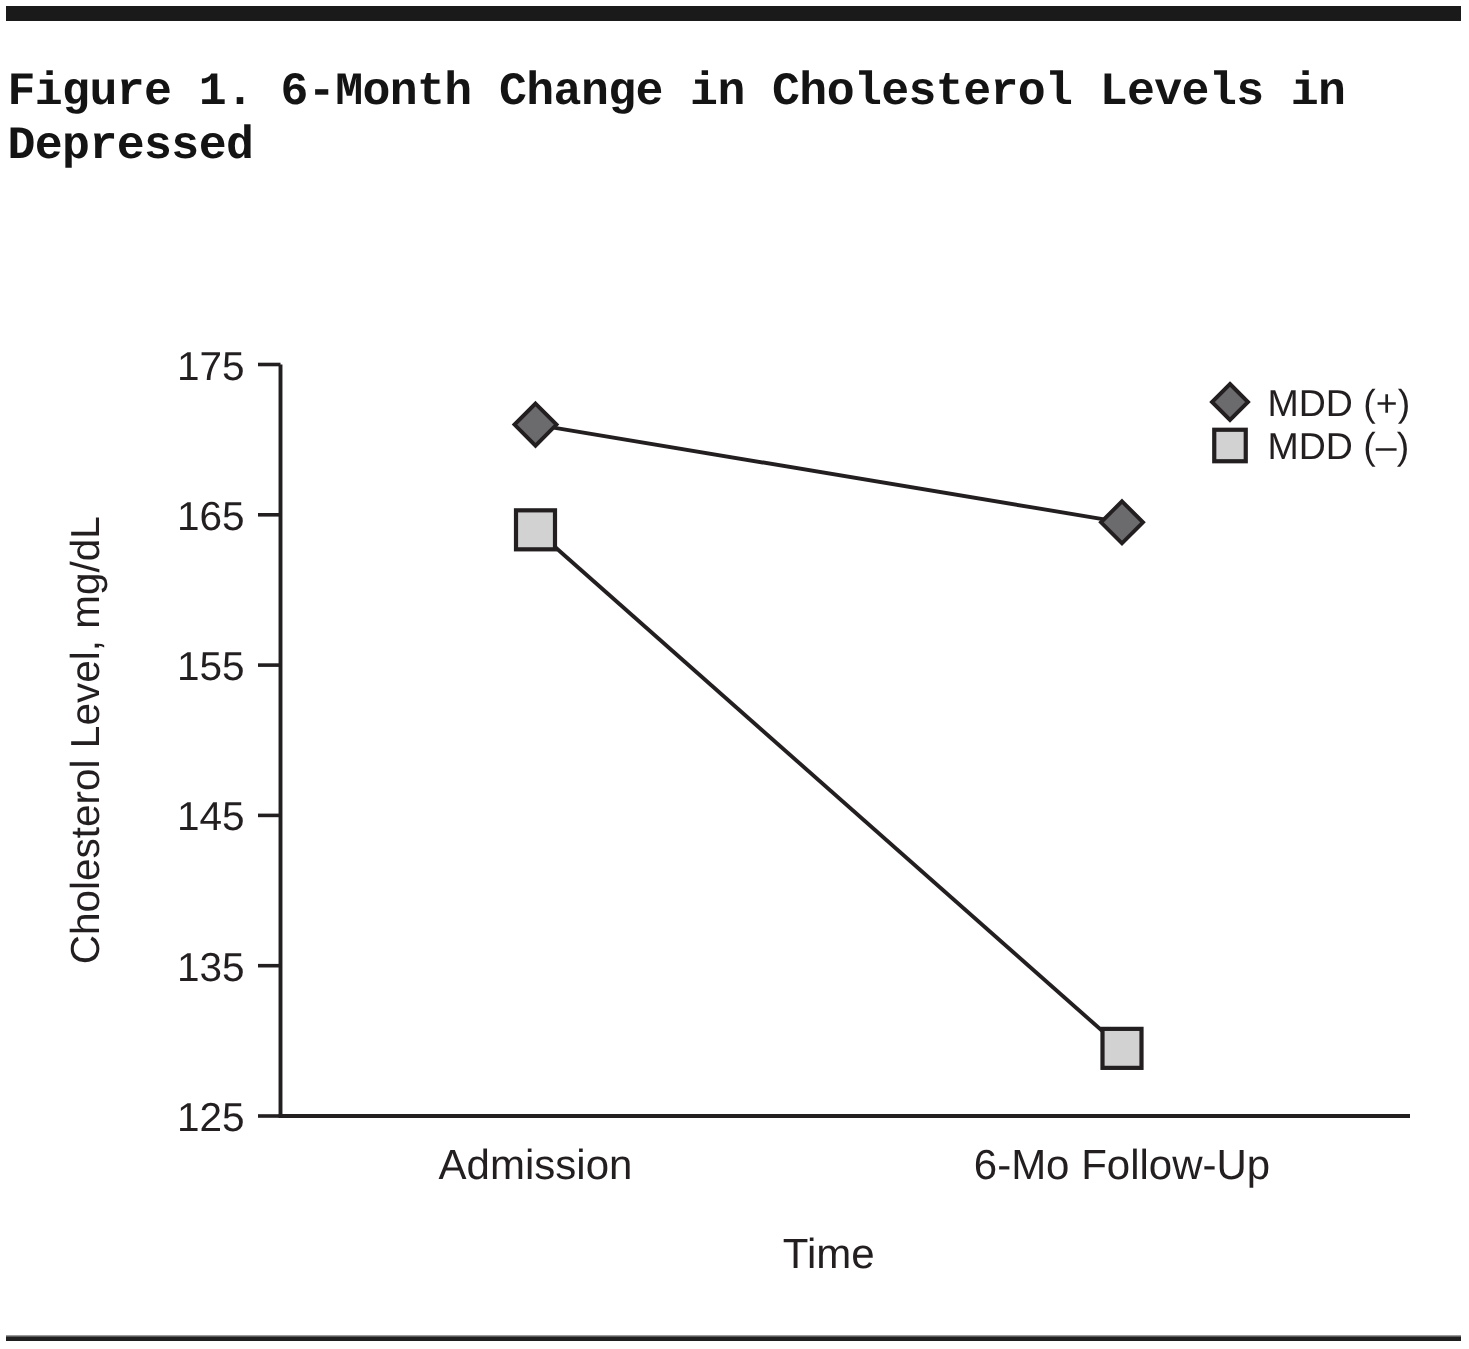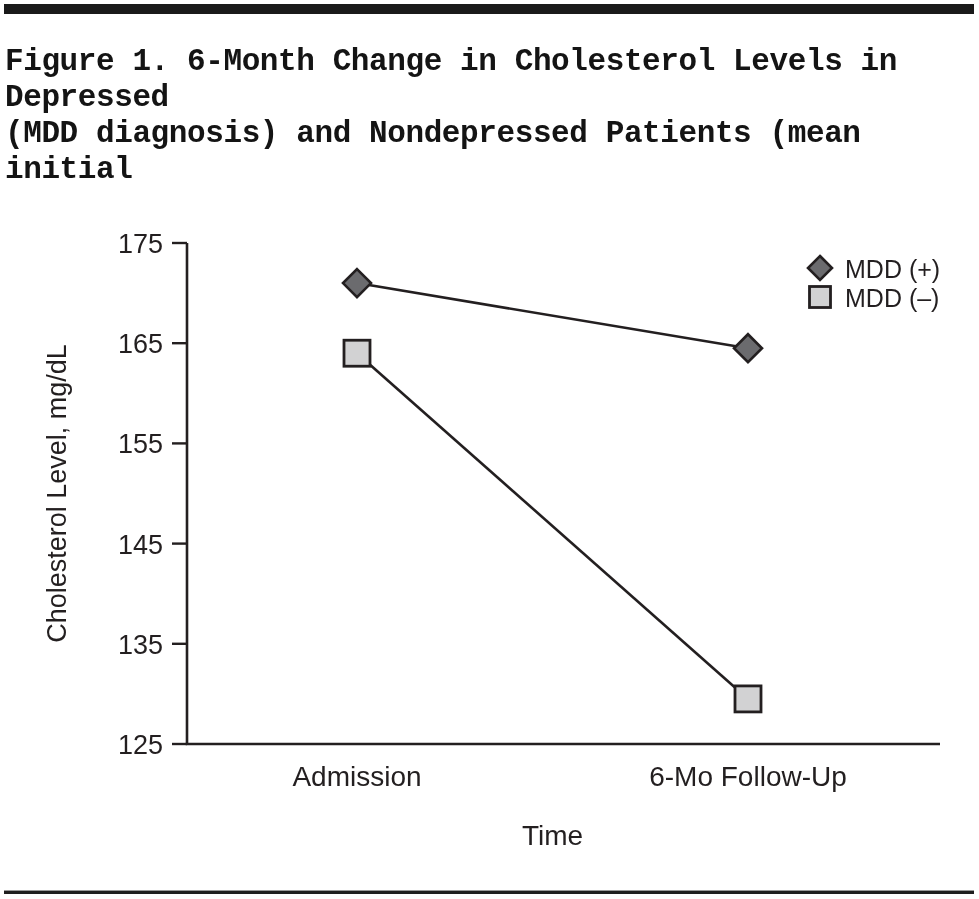--- a/index.html
+++ b/index.html
@@ -46,21 +46,20 @@
 </style>
 </head>
 <body>
 
 <div class="page">
 
   <div class="top-bar"></div>
 
   <div class="figure-title">
     <span class="line">Figure 1. 6-Month Change in Cholesterol Levels in Depressed</span>
-    <span class="line">(MDD diagnosis) and Nondepressed Patients (mean initial</span>
   </div>
 
   <svg id="chart-svg" class="chart-svg" viewBox="0 0 979 899" xmlns="http://www.w3.org/2000/svg">
       <line x1="187" y1="243" x2="187" y2="744" stroke="#231f20" stroke-width="2.6"></line>
       <line x1="185.7" y1="744" x2="940" y2="744" stroke="#231f20" stroke-width="2.6"></line>
       <line x1="172" y1="243" x2="187" y2="243" stroke="#231f20" stroke-width="2.4"></line>
       <text x="163" y="244" fill="#231f20" font-family="&quot;Liberation Sans&quot;, sans-serif" text-anchor="end" dominant-baseline="central" font-size="27px">175</text>
       <line x1="172" y1="343.2" x2="187" y2="343.2" stroke="#231f20" stroke-width="2.4"></line>
       <text x="163" y="344.2" fill="#231f20" font-family="&quot;Liberation Sans&quot;, sans-serif" text-anchor="end" dominant-baseline="central" font-size="27px">165</text>
       <line x1="172" y1="443.40000000000003" x2="187" y2="443.40000000000003" stroke="#231f20" stroke-width="2.4"></line>

